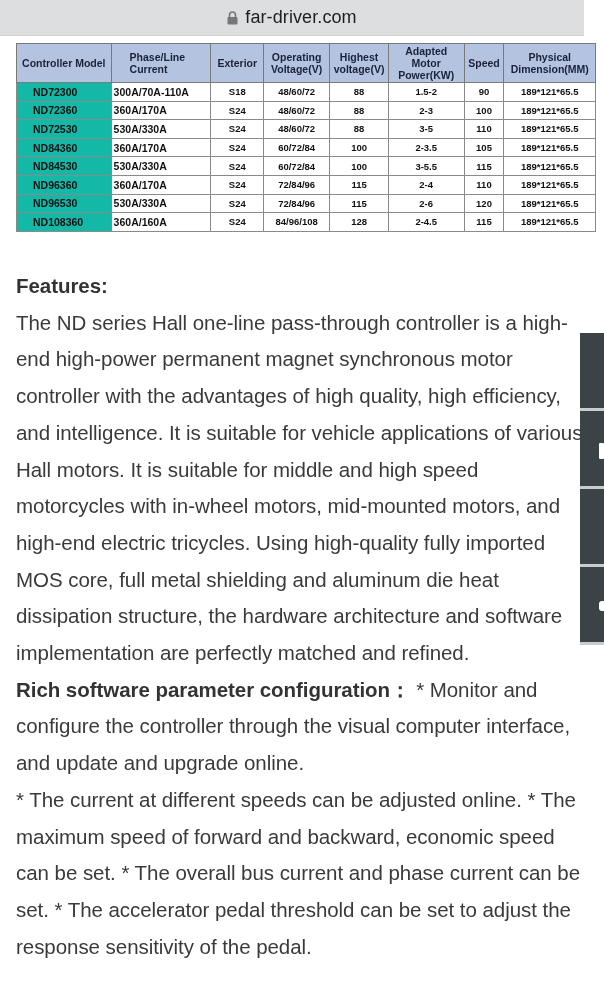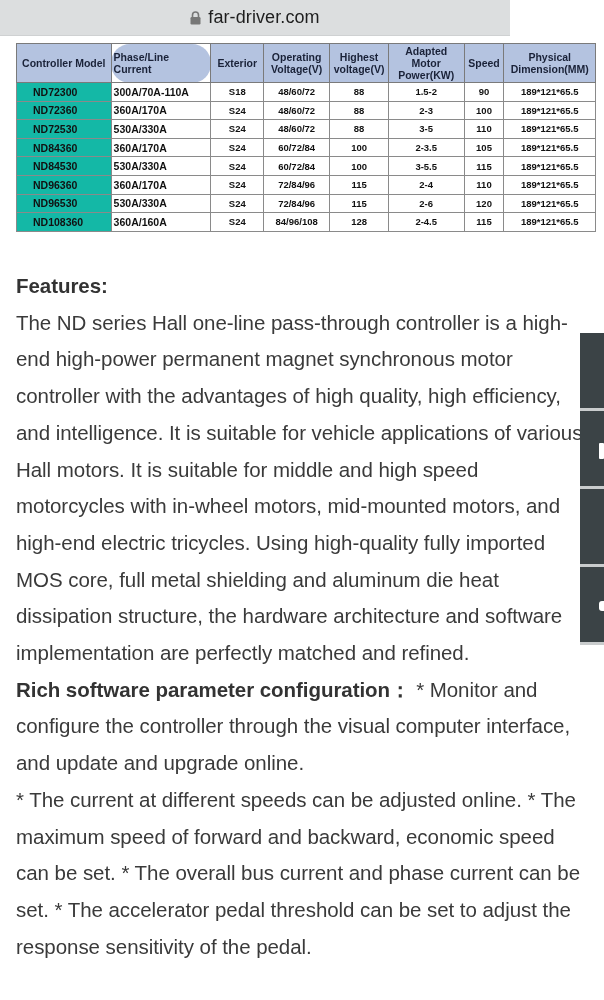--- a/index.html
+++ b/index.html
@@ -7,21 +7,21 @@
     width: 604px;
     height: 1000px;
     overflow: hidden;
     background: #ffffff;
     font-family: "Liberation Sans", sans-serif;
     position: relative;
   }
   .url-bar {
     position: absolute;
     left: 0; top: 0;
-    width: 510px;
+    width: 584px;
     height: 36px;
     background: #dcdedf;
     border-bottom: 1px solid #cfd1d2;
     display: flex;
     align-items: center;
     justify-content: center;
     gap: 7px;
   }
   .url-bar .lock {
     width: 11px; height: 14px;
@@ -51,21 +51,21 @@
     color: #1a2238;
     font-size: 10.5px;
     line-height: 12px;
     height: 27px;
     padding: 1px 2px;
     border: 1px solid #7a7a7a;
     text-align: center;
     font-weight: bold;
   }
   .spec-table th.model-h { text-align: center; padding-left: 2px; }
-  .spec-table th.phase-h { text-align: left; padding-left: 2px; border-radius: 19px; }
+  .spec-table th.phase-h { text-align: left; padding-left: 18px; }
   .spec-table td {
     height: 18.6px;
     border: 1px solid #8a8a8a;
     padding: 0 2px;
     text-align: center;
     font-size: 9.5px;
     white-space: nowrap;
   }
   .spec-table td.model {
     background: #14b8a6;

